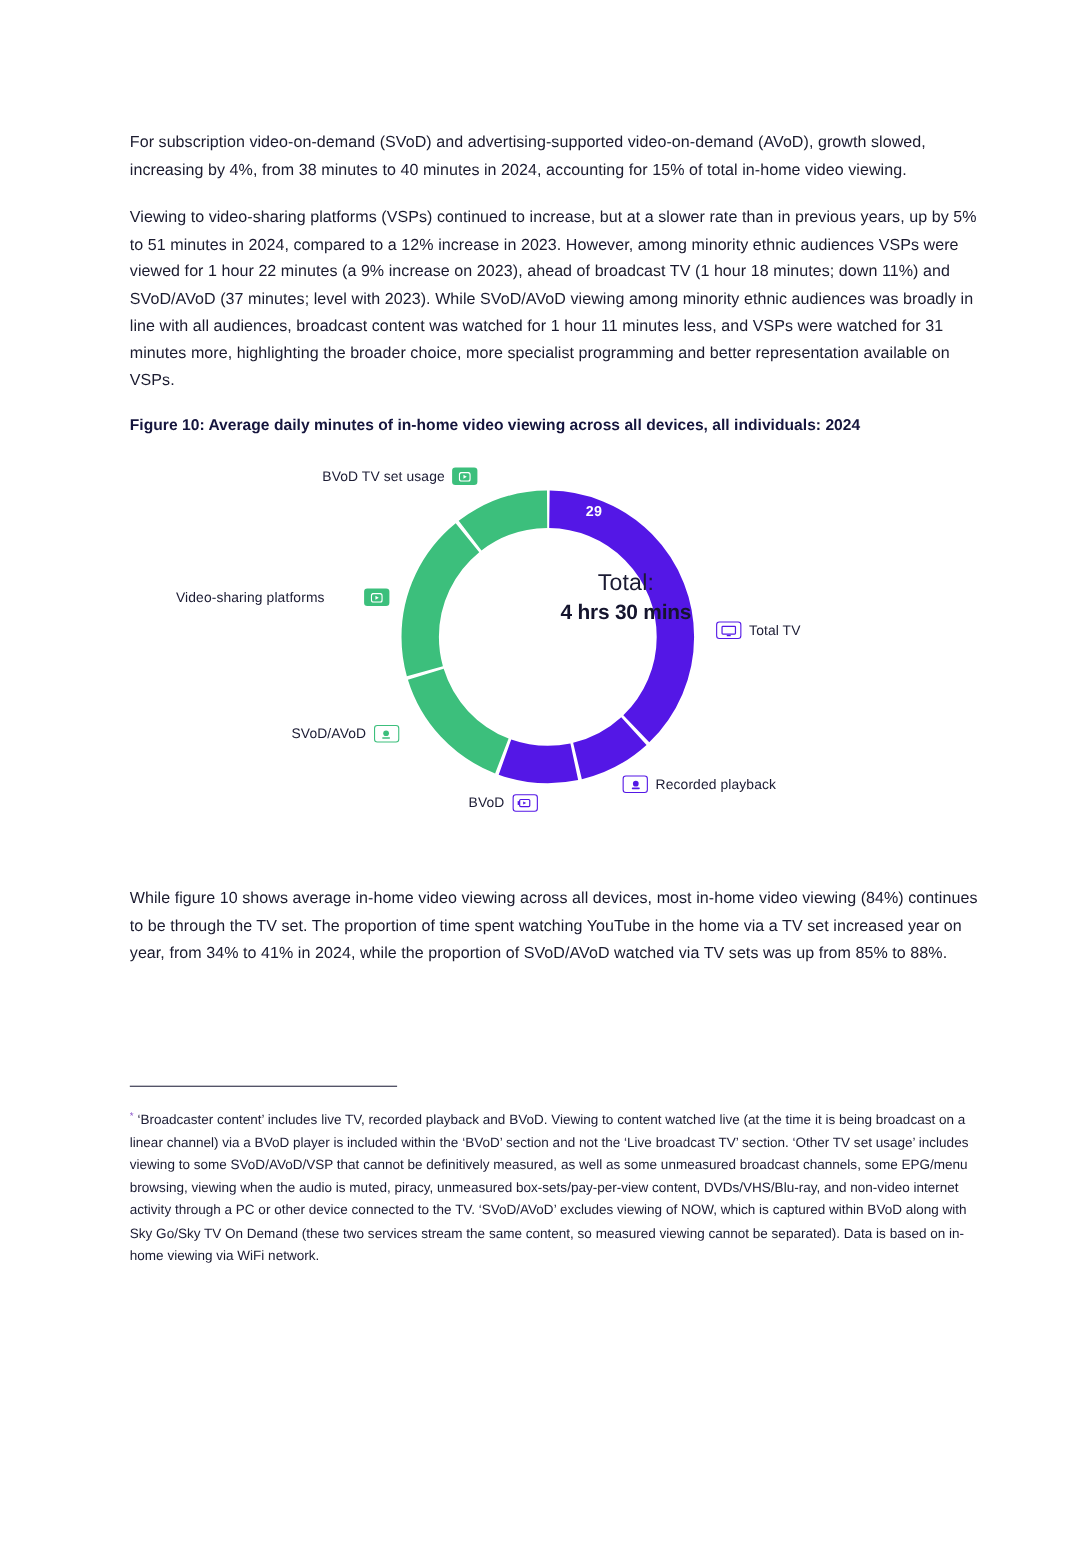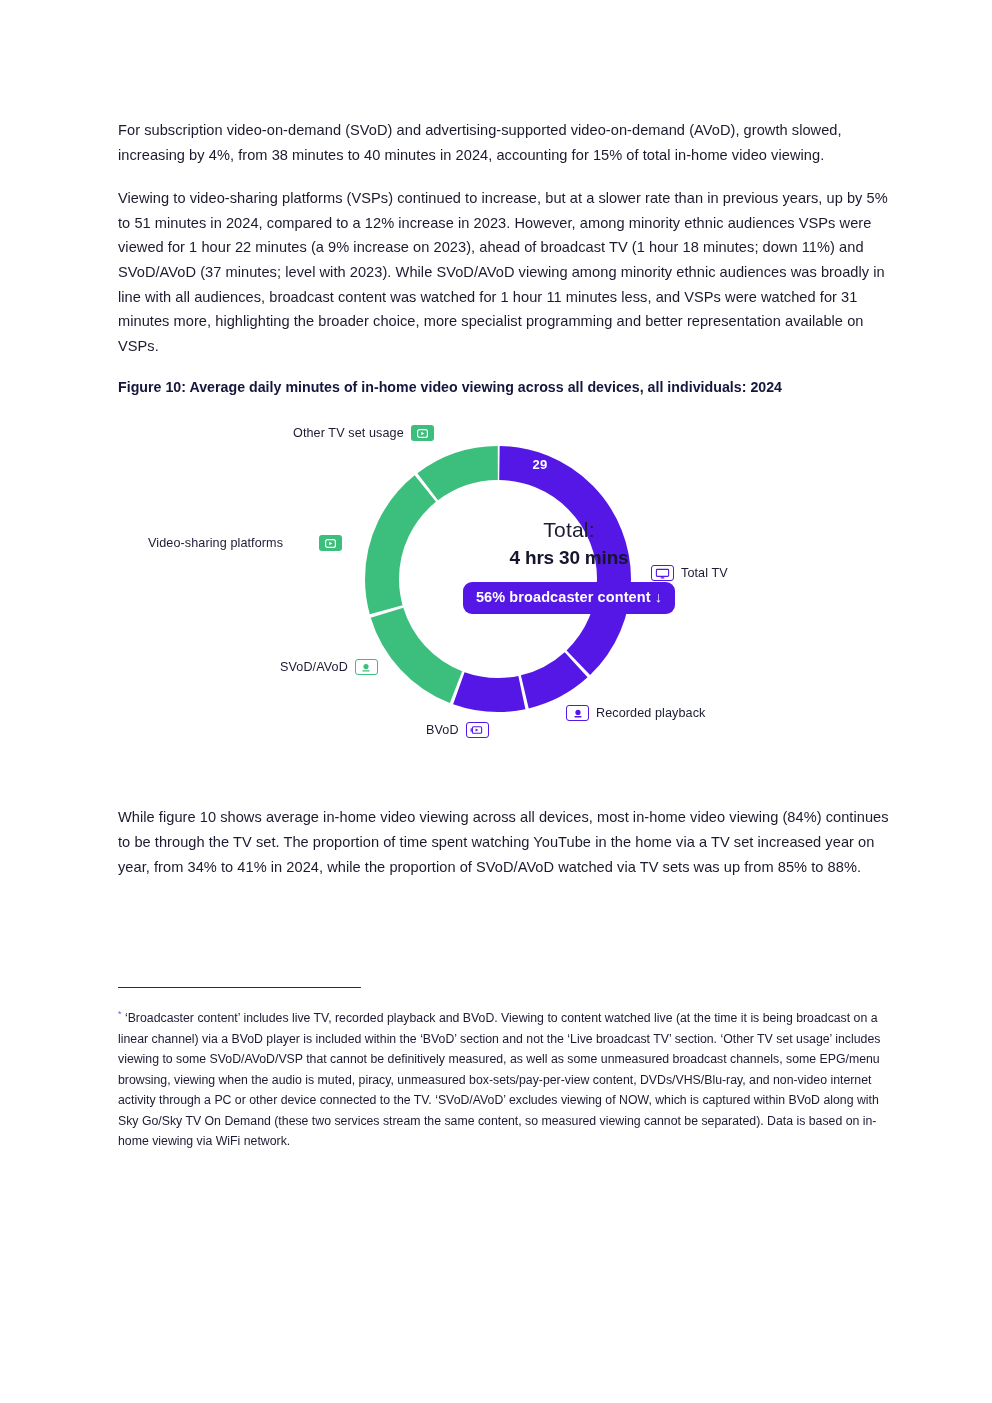--- a/index.html
+++ b/index.html
@@ -189,47 +189,43 @@
 
     <div class="seg-num" style="left:511px; top:254px;">23</div>
     <div class="seg-arrow" style="left:511px; top:269px;">↓</div>
 
     <div class="seg-num" style="left:570px; top:149px;">102</div>
     <div class="seg-arrow" style="left:570px; top:164px;">↓</div>
 
     <div class="center-block">
       <div class="center-total">Total:</div>
       <div class="center-big">4 hrs 30 mins</div>
-      <div class="center-badge">
-        <span>56% broadcaster content</span>
-        <span>↓</span>
-      </div>
     </div>
 
     <div class="lbl" style="left:175px; top:8px;">
-      <span>Other TV set usage</span>
+      <span>BVoD TV set usage</span>
       <span class="chip green">
         <svg width="11" height="9" viewBox="0 0 11 9">
           <rect x="0.6" y="0.6" width="9.8" height="7.8" rx="2" fill="none" stroke="#ffffff" stroke-width="1.2"></rect>
           <polygon points="4.3,2.7 7.3,4.5 4.3,6.3" fill="#ffffff"></polygon>
         </svg>
       </span>
     </div>
 
-    <div class="lbl" style="left:30px; top:118px;gap:36px;">
+    <div class="lbl" style="left:42px; top:118px;gap:36px;">
       <span>Video-sharing platforms</span>
       <span class="chip green">
         <svg width="11" height="9" viewBox="0 0 11 9">
           <rect x="0.6" y="0.6" width="9.8" height="7.8" rx="2" fill="none" stroke="#ffffff" stroke-width="1.2"></rect>
           <polygon points="4.3,2.7 7.3,4.5 4.3,6.3" fill="#ffffff"></polygon>
         </svg>
       </span>
     </div>
 
-    <div class="lbl" style="left:162px; top:242px;">
+    <div class="lbl" style="left:147px; top:242px;">
       <span>SVoD/AVoD</span>
       <span class="chip outline-green">
         <svg width="14" height="11" viewBox="0 0 14 11">
           <circle cx="7" cy="4.6" r="2.6" fill="#3CBF7C"></circle>
           <rect x="3.4" y="8.2" width="7.2" height="1.3" rx="0.6" fill="#3CBF7C"></rect>
         </svg>
       </span>
     </div>
 
     <div class="lbl" style="left:308px; top:305px;">

